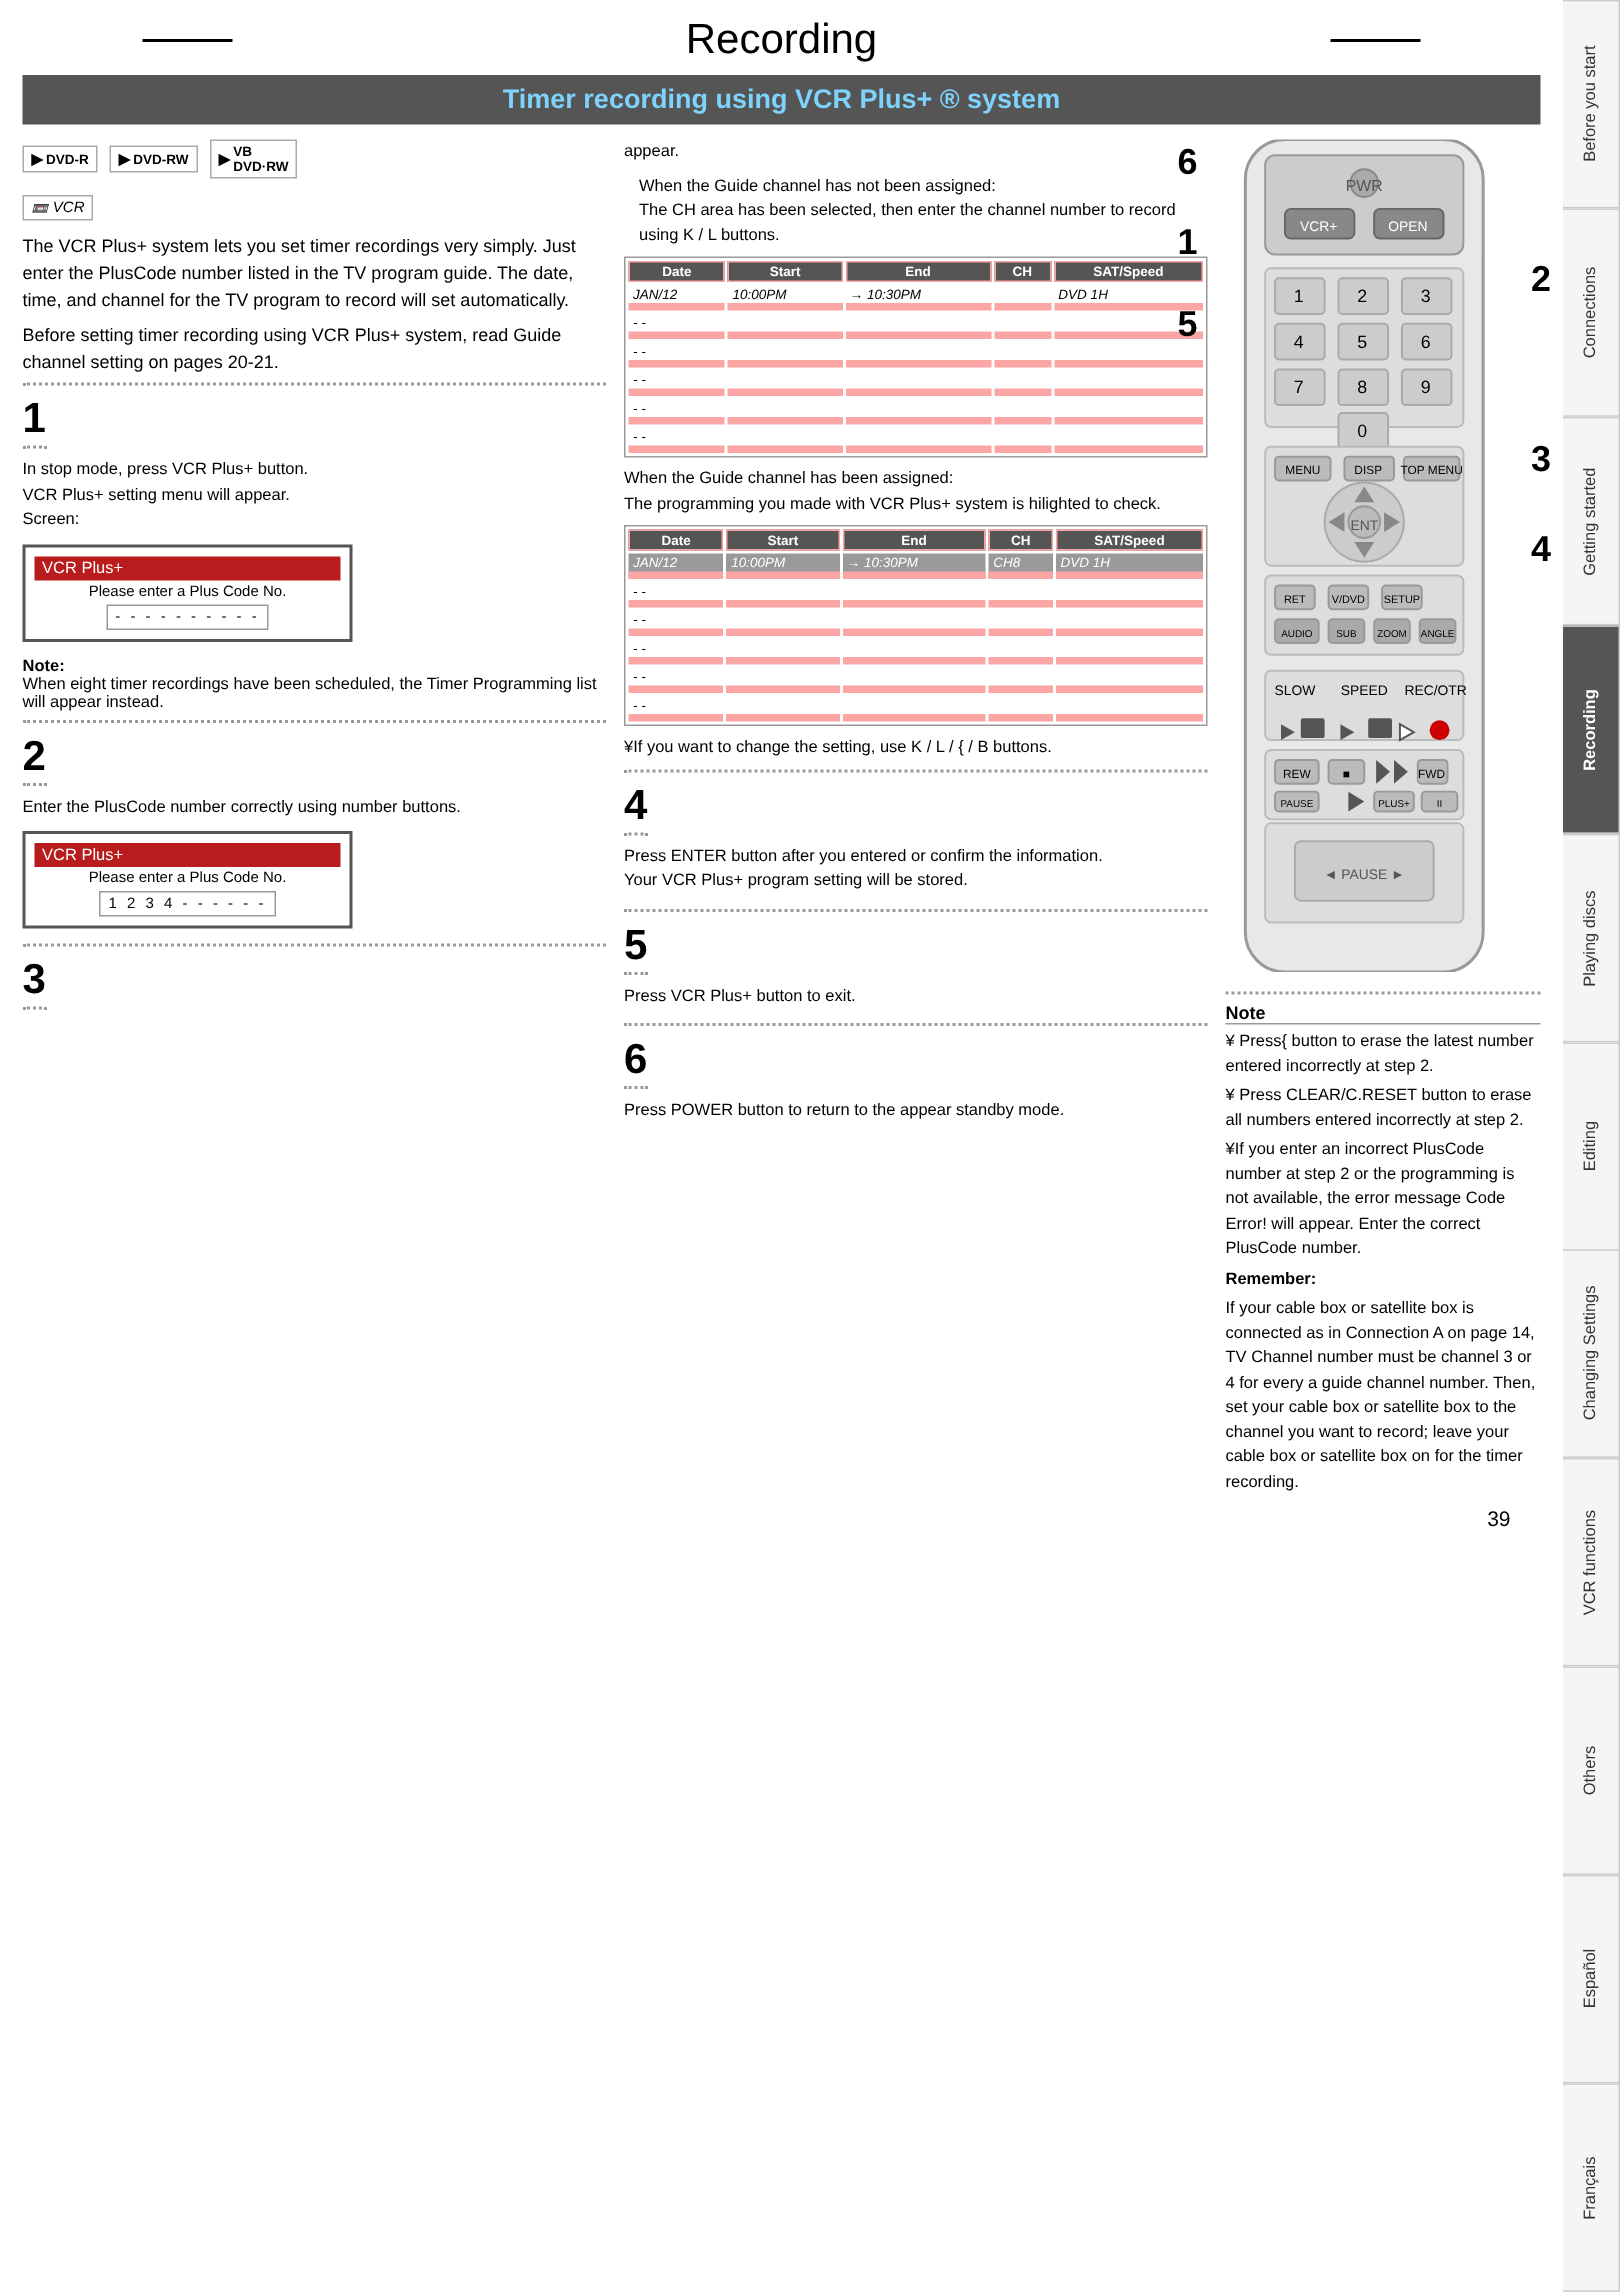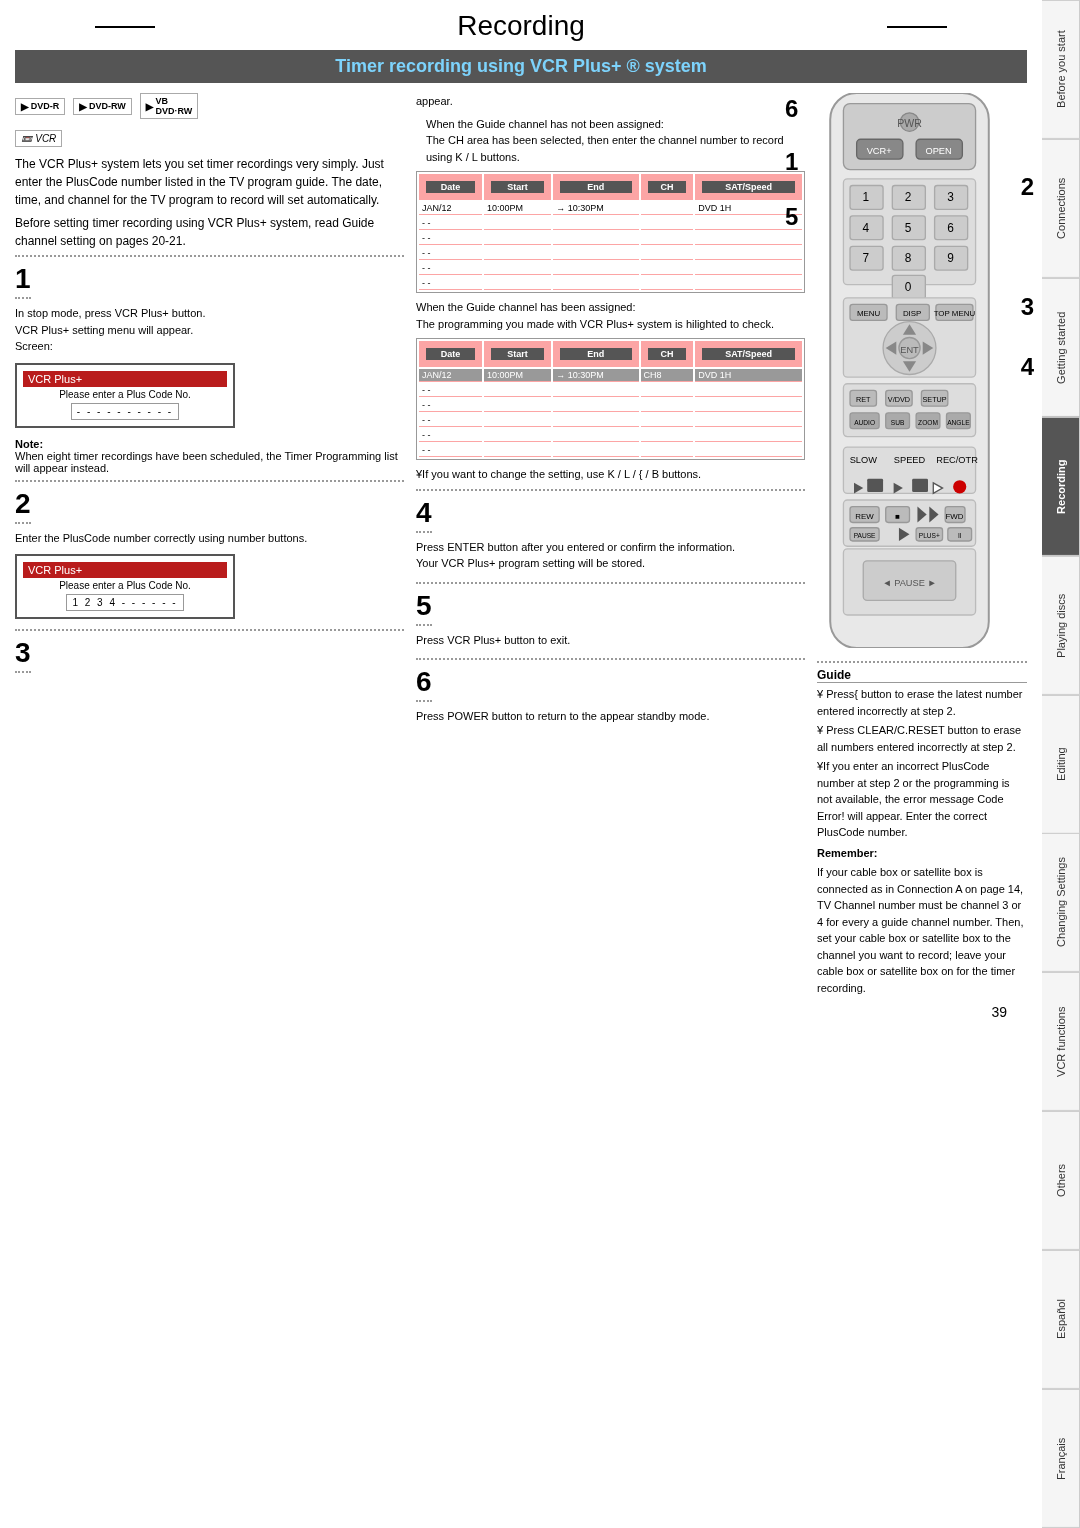--- a/index.html
+++ b/index.html
@@ -153,26 +153,27 @@
     .timer-table {
       border: 1px solid #999;
       font-size: 9px;
       margin: 6px 0;
       width: 100%;
     }
     .timer-table th {
       background: #555;
       color: #fff;
       padding: 1px 3px;
-      border: 7px solid #fca5a5;
+      border: 1px solid #fca5a5;
     }
     .timer-table td {
       padding: 1px 3px;
-      border-bottom: 1px solid #fca5a5;
+      border-bottom: 5px solid #fca5a5;
       color: #000;
+      font-style: italic;
     }
     .timer-table .highlight-row td {
       background: #999;
       color: #fff;
     }
     .remote-svg {
       width: 190px;
     }
 
     
@@ -616,21 +617,21 @@
               <text x="108" y="337" text-anchor="middle" font-size="5" fill="#000">II</text>
 
               <rect x="20" y="345" width="100" height="50" rx="3" fill="#ddd" stroke="#bbb" stroke-width="1"></rect>
               <rect x="35" y="354" width="70" height="30" rx="3" fill="#ccc" stroke="#aaa" stroke-width="1"></rect>
               <text x="70" y="373" text-anchor="middle" font-size="7" fill="#555">◄ PAUSE ►</text>
             </svg>
           </div>
         </div>
 
         <div class="note-box" style="margin-top:10px;">
-          <div class="note-title">Guide</div>
+          <div class="note-title">Note</div>
           <p class="small-text">¥ Press{ button to erase the latest number entered incorrectly at step 2.</p>
           <p class="small-text">¥ Press CLEAR/C.RESET button to erase all numbers entered incorrectly at step 2.</p>
           <p class="small-text">¥If you enter an incorrect PlusCode number at step 2 or the programming is not available, the error message Code Error!  will appear. Enter the correct PlusCode number.</p>
           <p class="small-text" style="margin-top:4px;"><strong>Remember:</strong></p>
           <p class="small-text">If your cable box or satellite box is connected as in Connection A  on page 14, TV Channel number must be channel 3 or 4 for every a guide channel number. Then, set your cable box or satellite box to the channel you want to record; leave your cable box or satellite box on for the timer recording.</p>
         </div>
 
       </div>
     </div>
 

